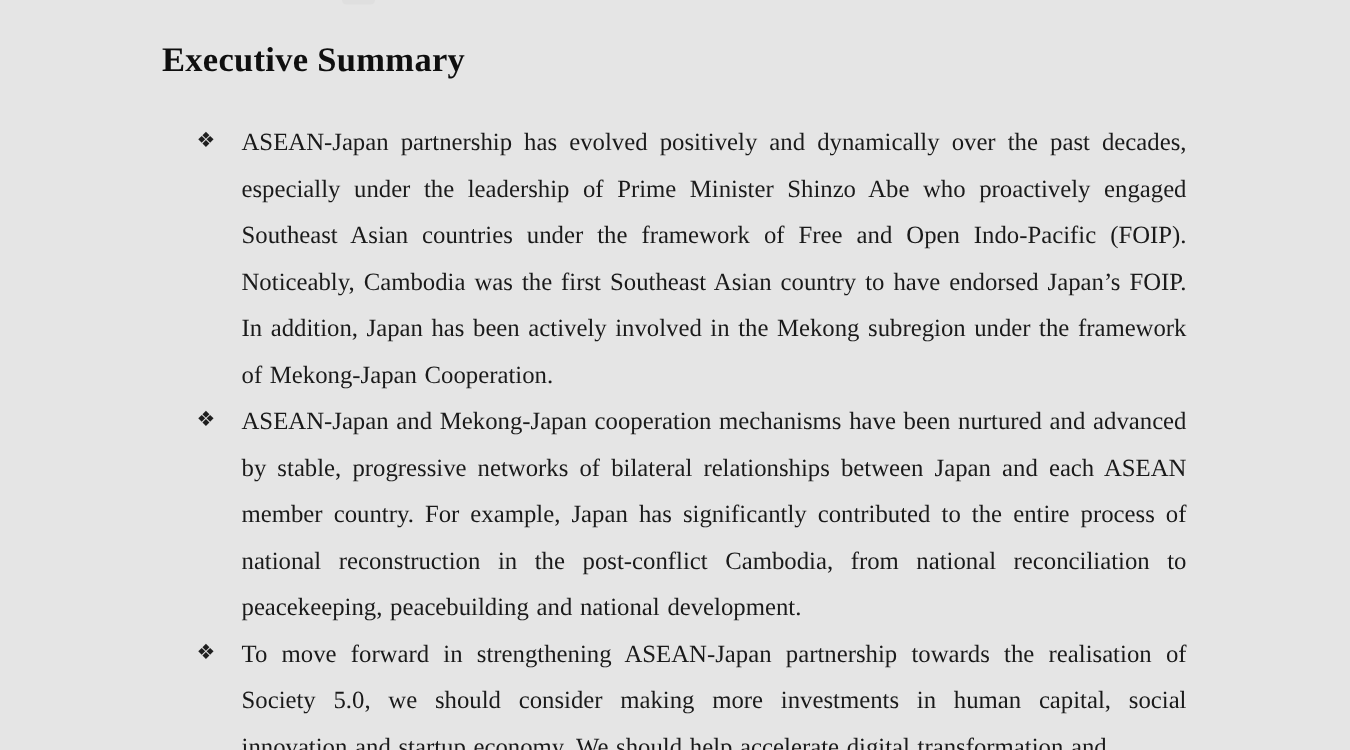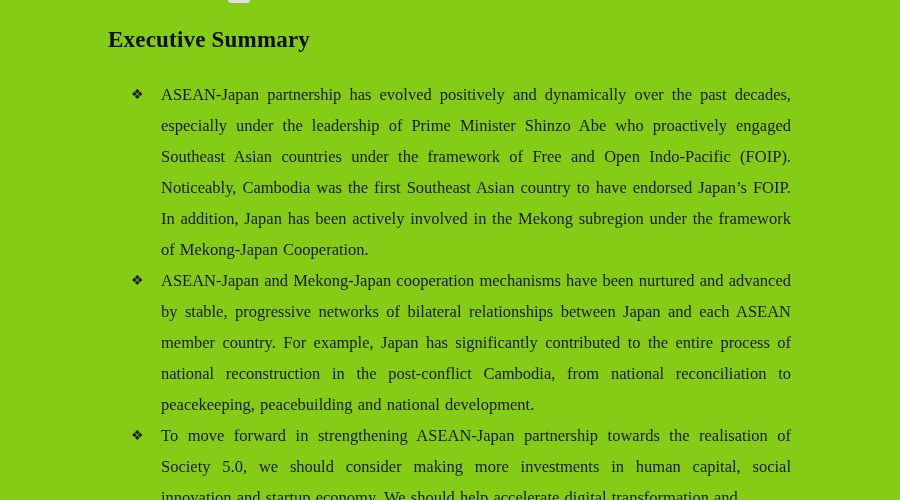--- a/index.html
+++ b/index.html
@@ -11,21 +11,21 @@
     height: 500px;
     overflow: hidden;
     position: relative;
     background: #ffffff;
     font-family: "Liberation Serif", "DejaVu Serif", serif;
     color: #1a1a1a;
   }
   .page {
     position: absolute;
     inset: 0;
-    background: #84cc16;
+    background: #e5e5e5;
   }
   
   .top-fragment {
     position: absolute;
     left: 228px;
     top: 0;
     width: 22px;
     height: 3px;
     background: #dfdfdf;
     border-radius: 0 0 3px 3px;

